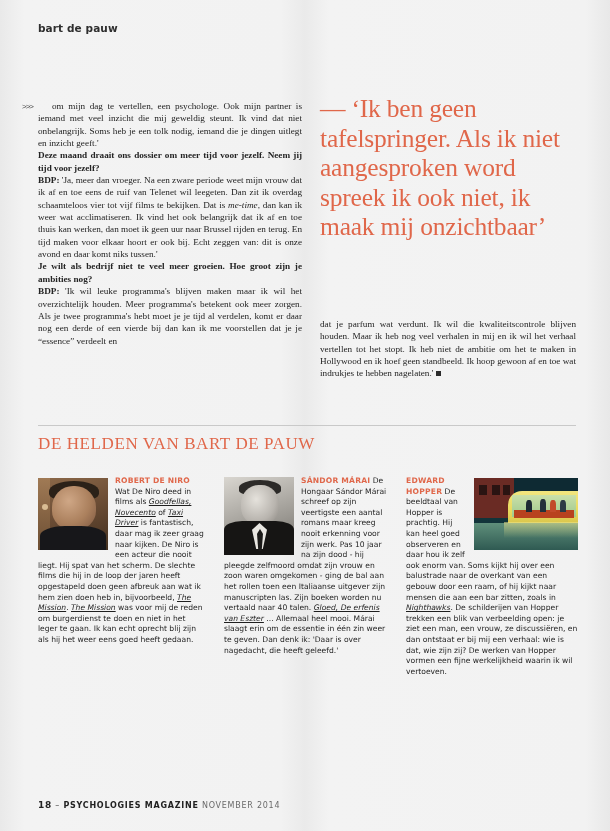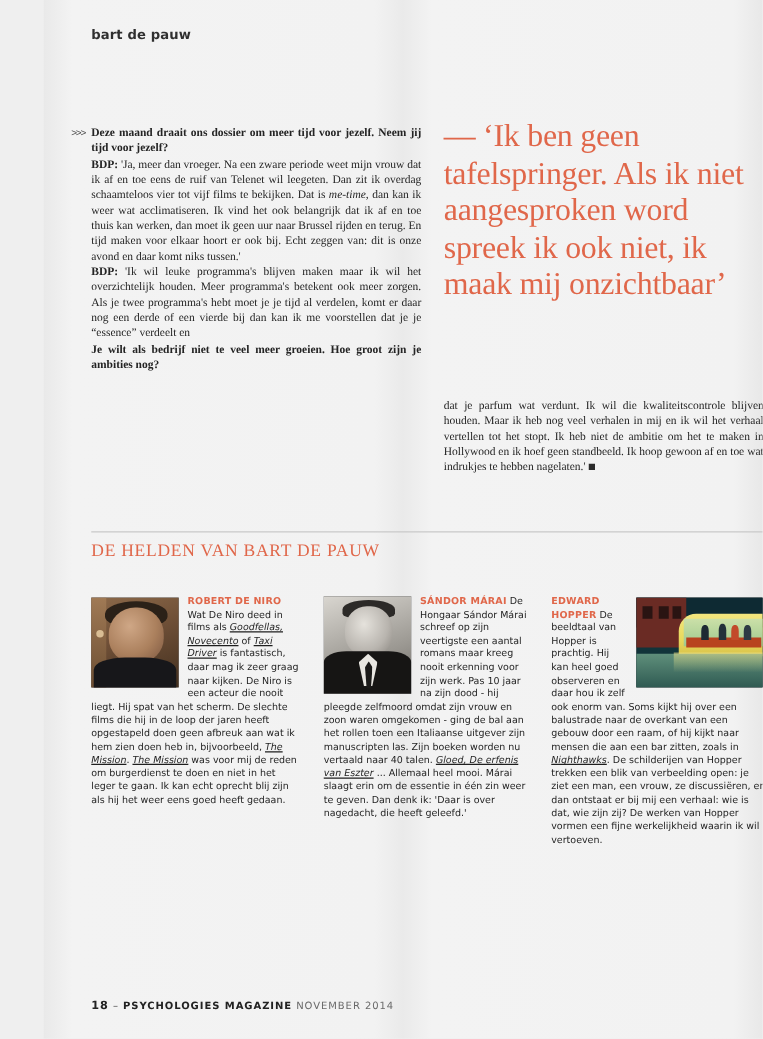--- a/index.html
+++ b/index.html
@@ -8,21 +8,20 @@
     background:#efefef;
     font-family:"Liberation Serif", serif;
     color:#2b2b2b;
     overflow:hidden;
     position:relative;
   }
   .page{
     position:absolute;inset:0;
     background:
       linear-gradient(90deg,#e9e9e9 0%, #f3f3f3 4%, #f2f2f2 46%, #eaeaea 50%, #f3f3f3 54%, #f2f2f2 96%, #e8e8e8 100%);
-    margin-left: 35px;
   }
   
   .runhead{
     position:absolute;left:38px;top:22px;
     font-family:"DejaVu Sans", sans-serif;
     font-size:10.5px;font-weight:600;letter-spacing:.1px;color:#2f2f2f;
   }
 
   
   .article{
@@ -59,21 +58,21 @@
     position:absolute;left:282px;top:218px;width:256px;
   }
 
   
   .heroes-rule{
     position:absolute;left:38px;top:425px;width:538px;height:1px;background:#c9c9c9;
   }
   .heroes-title{
     position:absolute;left:38px;top:434px;
     font-family:"Liberation Serif", serif;
-    font-size:14px;letter-spacing:.6px;
+    font-size:17px;letter-spacing:.6px;
     color:#e0674a;
   }
   .heroes{
     position:absolute;left:38px;top:476px;width:540px;height:300px;
   }
   .hcol{
     position:absolute;top:0;width:166px;
     font-family:"DejaVu Sans", sans-serif;
     font-size:7.6px;
     line-height:10.6px;
@@ -149,35 +148,38 @@
 
 <div class="page">
 
   <div class="runhead">bart de pauw</div>
 
   <div class="article">
 
     <div class="col-left">
       <span class="arrows">&gt;&gt;&gt;</span>
 
+      <p class="body-serif" style="margin:0;">
+        <span style="display:inline-block;width:14px;"></span><span>om mijn dag te vertellen, een psychologe. Ook mijn partner is iemand met veel inzicht die mij geweldig steunt. Ik vind dat niet onbelangrijk. Soms heb je een tolk nodig, iemand die je dingen uitlegt en inzicht geeft.'</span>
+      </p>
 
       <p class="body-serif" style="margin:0;">
         <b>Deze maand draait ons dossier om meer tijd voor jezelf. Neem jij tijd voor jezelf?</b>
       </p>
 
       <p class="body-serif" style="margin:0;">
         <b>BDP:</b><span> 'Ja, meer dan vroeger. Na een zware periode weet mijn vrouw dat ik af en toe eens de ruif van Telenet wil leegeten. Dan zit ik overdag schaamteloos vier tot vijf films te bekijken. Dat is </span><i>me-time</i><span>, dan kan ik weer wat acclimatiseren. Ik vind het ook belangrijk dat ik af en toe thuis kan werken, dan moet ik geen uur naar Brussel rijden en terug. En tijd maken voor elkaar hoort er ook bij. Echt zeggen van: dit is onze avond en daar komt niks tussen.'</span>
       </p>
 
       <p class="body-serif" style="margin:0;">
+        <b>Je wilt als bedrijf niet te veel meer groeien. Hoe groot zijn je ambities nog?</b>
+      </p>
+
+      <p class="body-serif" style="margin:0;">
         <b>BDP:</b><span> 'Ik wil leuke programma's blijven maken maar ik wil het overzichtelijk houden. Meer programma's betekent ook meer zorgen. Als je twee programma's hebt moet je je tijd al verdelen, komt er daar nog een derde of een vierde bij dan kan ik me voorstellen dat je je “essence” verdeelt en</span>
-      </p>
-
-      <p class="body-serif" style="margin:0;">
-        <b>Je wilt als bedrijf niet te veel meer groeien. Hoe groot zijn je ambities nog?</b>
       </p>
     </div>
 
     <div class="pullquote">— ‘Ik ben geen tafelspringer. Als ik niet aangesproken word spreek ik ook niet, ik maak mij onzichtbaar’</div>
 
     <div class="col-right-body">
       <p class="body-serif" style="margin:0;">
         <span>dat je parfum wat verdunt. Ik wil die kwaliteitscontrole blijven houden. Maar ik heb nog veel verhalen in mij en ik wil het verhaal vertellen tot het stopt. Ik heb niet de ambitie om het te maken in Hollywood en ik hoef geen standbeeld. Ik hoop gewoon af en toe wat indrukjes te hebben nagelaten.'</span><span class="endmark"></span>
       </p>
     </div>

